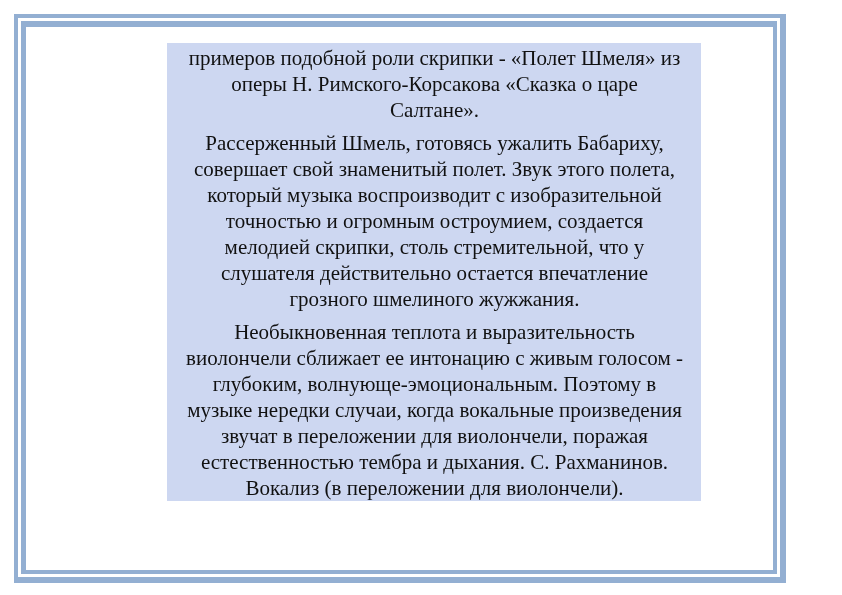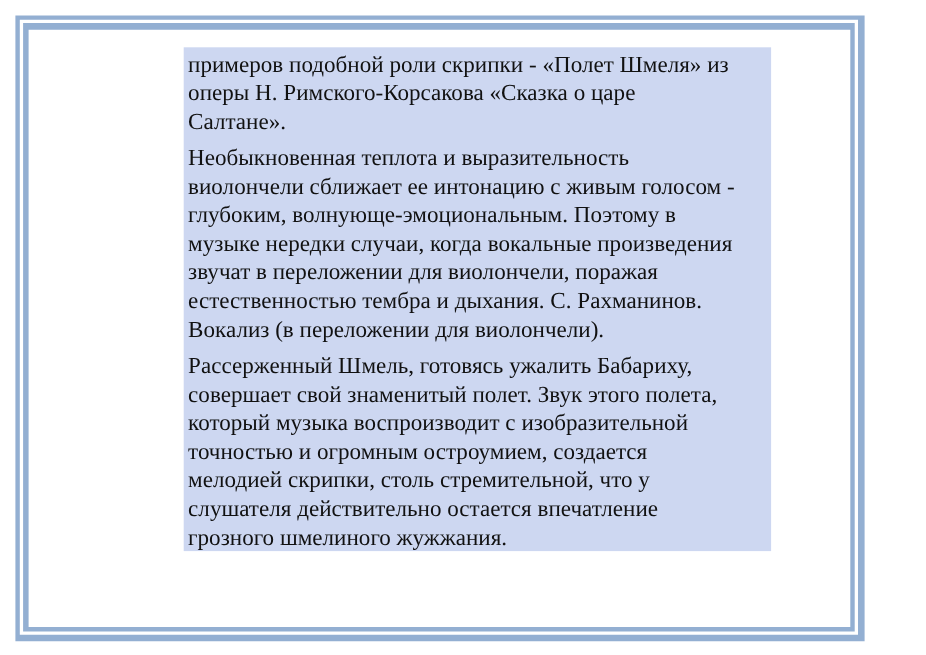--- a/index.html
+++ b/index.html
@@ -7,20 +7,21 @@
     padding: 0;
     background: #ffffff;
   }
   .slide {
     position: relative;
     width: 795px;
     height: 595px;
     background: var(--slide-bg, #ffffff);
     overflow: hidden;
     font-family: "Liberation Serif", "DejaVu Serif", serif;
+    text-align: center;
   }
   
   .frame-outer {
     position: absolute;
     top: 14px; left: 14px; right: 9px; bottom: 12px;
     border-style: solid;
     border-color: var(--frame-color, #93afd2);
     border-width: 4px 6px 6px 4px;
     pointer-events: none;
   }
@@ -54,28 +55,28 @@
 <body>
 
 <div class="slide">
   <div class="frame-outer"></div>
   <div class="frame-inner"></div>
 
   <div class="text-box">
     <p>примеров подобной роли скрипки - «Полет Шмеля» из
 оперы Н. Римского-Корсакова «Сказка о царе
 Салтане».</p>
+    <p>Рассерженный Шмель, готовясь ужалить Бабариху,
+совершает свой знаменитый полет. Звук этого полета,
+который музыка воспроизводит с изобразительной
+точностью и огромным остроумием, создается
+мелодией скрипки, столь стремительной, что у
+слушателя действительно остается впечатление
+грозного шмелиного жужжания.</p>
     <p>Необыкновенная теплота и выразительность
 виолончели сближает ее интонацию с живым голосом -
 глубоким, волнующе-эмоциональным. Поэтому в
 музыке нередки случаи, когда вокальные произведения
 звучат в переложении для виолончели, поражая
 естественностью тембра и дыхания. С. Рахманинов.
 Вокализ (в переложении для виолончели).</p>
-    <p>Рассерженный Шмель, готовясь ужалить Бабариху,
-совершает свой знаменитый полет. Звук этого полета,
-который музыка воспроизводит с изобразительной
-точностью и огромным остроумием, создается
-мелодией скрипки, столь стремительной, что у
-слушателя действительно остается впечатление
-грозного шмелиного жужжания.</p>
   </div>
 </div>
 
 </body></html>

